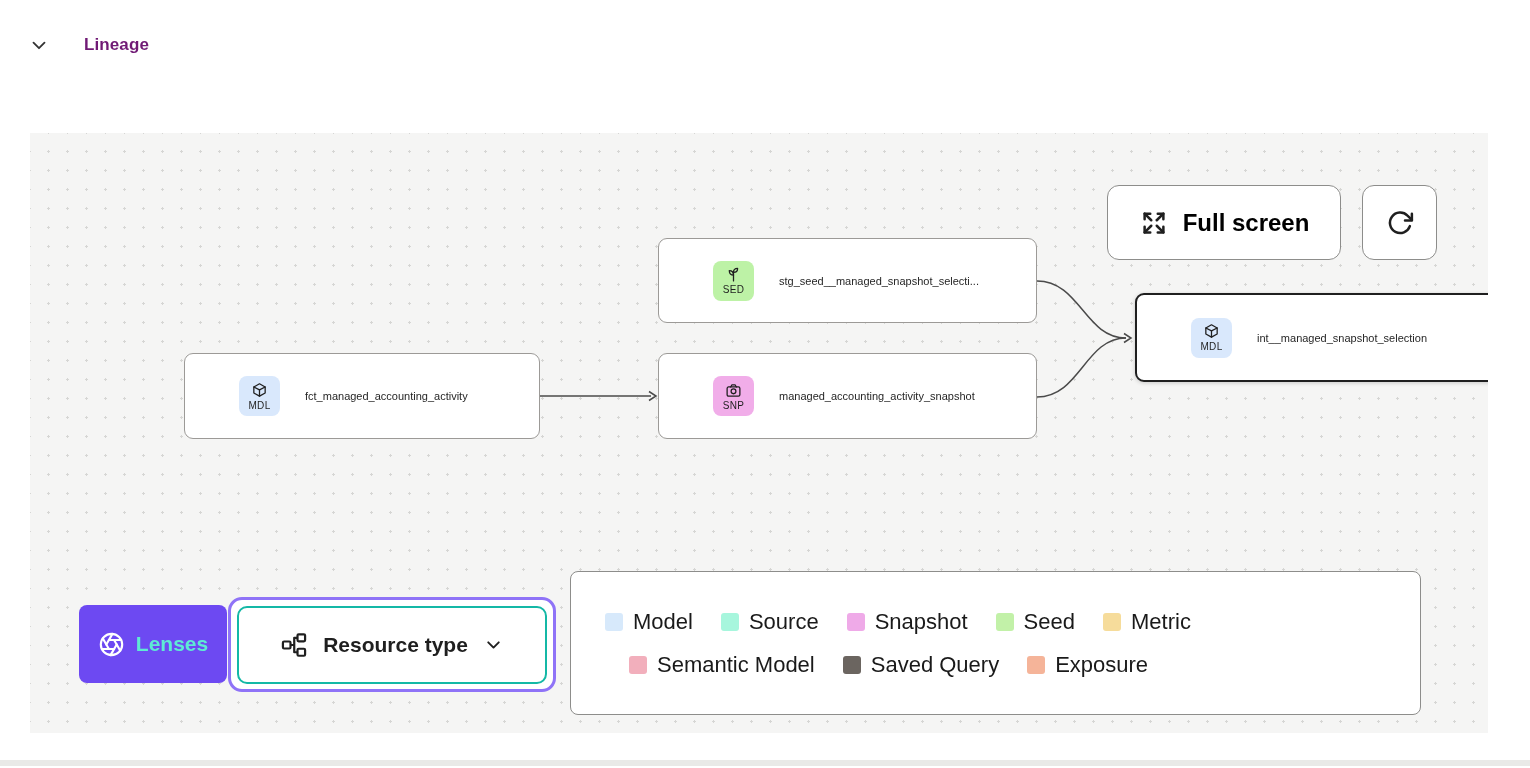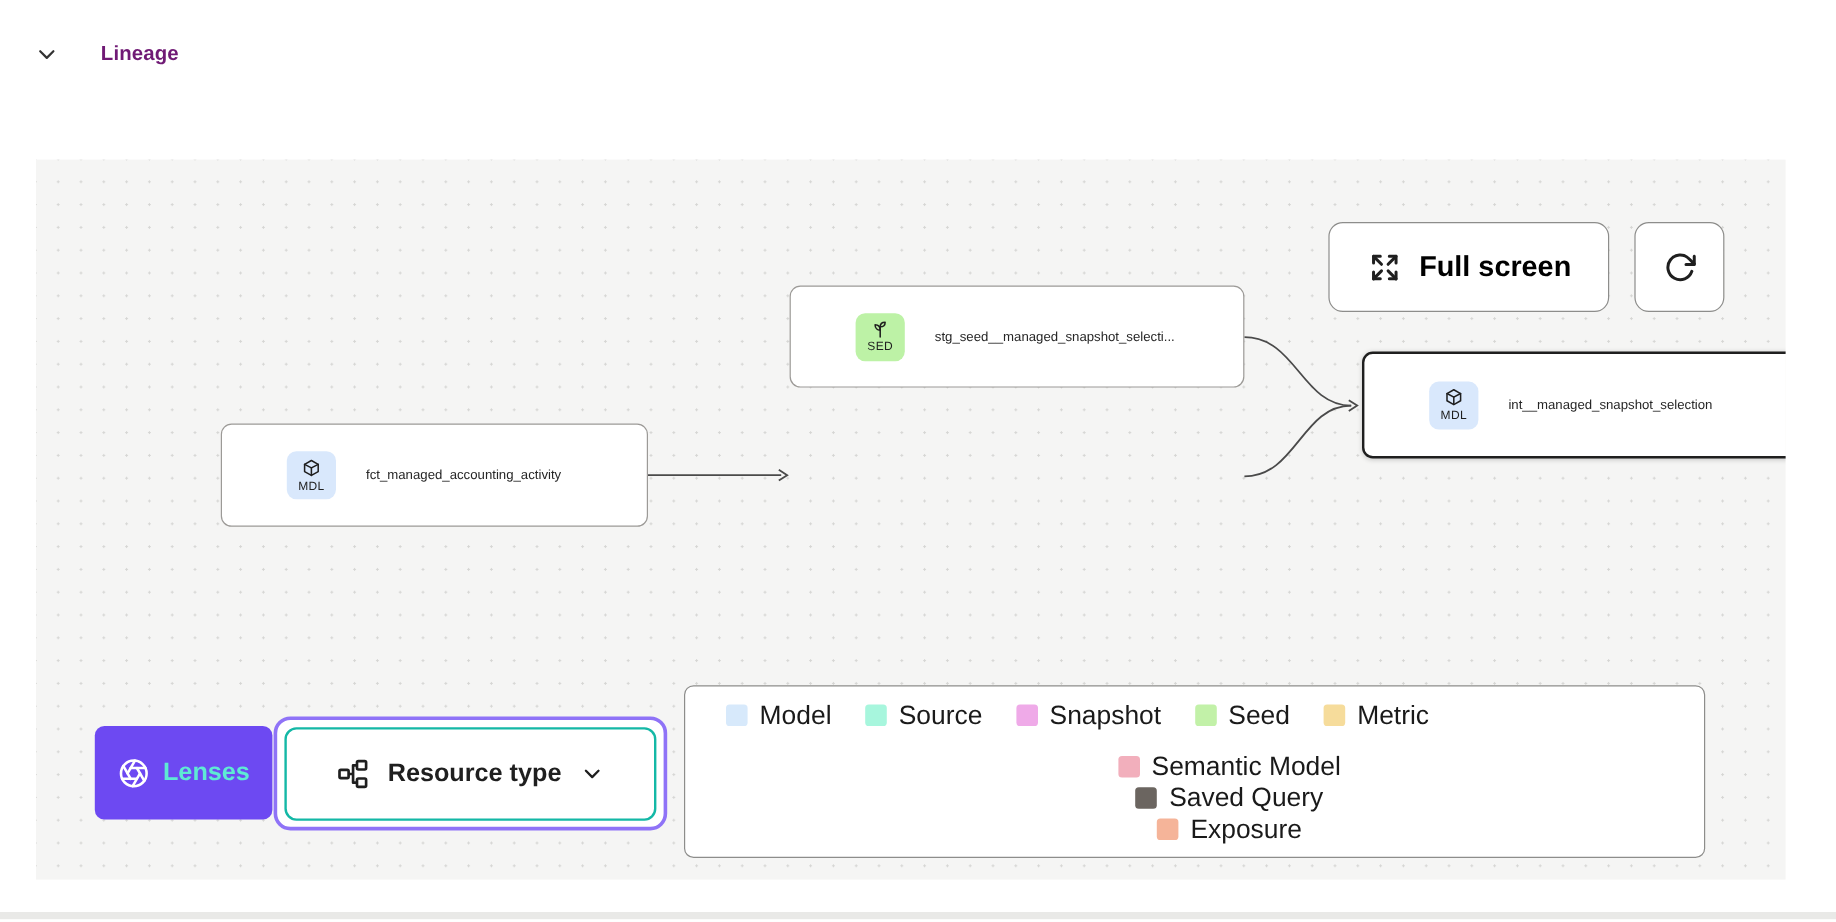--- a/index.html
+++ b/index.html
@@ -91,21 +91,21 @@
   .resource-btn .label { font-size: 21px; font-weight: 700; color: #1f1f1f; }
 
   
   .legend-box {
     position: absolute; left: 540px; top: 438px; width: 851px; height: 144px;
     background: #ffffff; border: 1.5px solid #8d8d8b; border-radius: 8px;
     display: flex; flex-direction: column; justify-content: center;
     padding-left: 34px; gap: 17px;
   }
   .legend-row { display: flex; align-items: center; column-gap: 28px; }
-  .legend-row.second { margin-left: 24px; flex-direction: column; }
+  .legend-row.second { margin-left: 24px; }
   .legend-item { display: flex; align-items: center; gap: 10px; }
   .legend-swatch { width: 18px; height: 18px; border-radius: 3px; flex: none; }
   .legend-label { font-size: 22px; color: #1a1a1a; }
 
   
   .bottom-divider {
     position: absolute; left: 0; top: 760px; width: 1530px; height: 6px;
     background: #e9e9e7;
   }
 
@@ -179,20 +179,33 @@
           <path d="M12 2.5 L20 7 L20 15.5 L12 20 L4 15.5 L4 7 Z"></path>
           <path d="M4 7 L12 11.2 L20 7"></path>
           <path d="M12 11.2 L12 20"></path>
         </svg>
       </span>
       <span class="abbr">MDL</span>
     </div>
     <span class="node-label">fct_managed_accounting_activity</span>
   </div>
 
+  <div class="graph-node node-snp">
+    <div class="node-badge" style="background-color: rgb(241, 173, 233);">
+      <span>
+        <svg class="icon-svg" width="17" height="17" viewBox="0 0 24 24" fill="none" stroke="#1f1f1f" stroke-width="1.8" stroke-linecap="round" stroke-linejoin="round">
+          <rect x="3" y="7" width="18" height="13" rx="2"></rect>
+          <path d="M8 7 L9.6 4.2 L14.4 4.2 L16 7"></path>
+          <circle cx="12" cy="13.2" r="3.4"></circle>
+        </svg>
+      </span>
+      <span class="abbr">SNP</span>
+    </div>
+    <span class="node-label">managed_accounting_activity_snapshot</span>
+  </div>
 
   <div class="graph-node node-int selected">
     <div class="node-badge" style="background-color: rgb(217, 232, 252);">
       <span>
         <svg class="icon-svg" width="17" height="17" viewBox="0 0 24 24" fill="none" stroke="#1f1f1f" stroke-width="1.8" stroke-linecap="round" stroke-linejoin="round">
           <path d="M12 2.5 L20 7 L20 15.5 L12 20 L4 15.5 L4 7 Z"></path>
           <path d="M4 7 L12 11.2 L20 7"></path>
           <path d="M12 11.2 L12 20"></path>
         </svg>
       </span>

